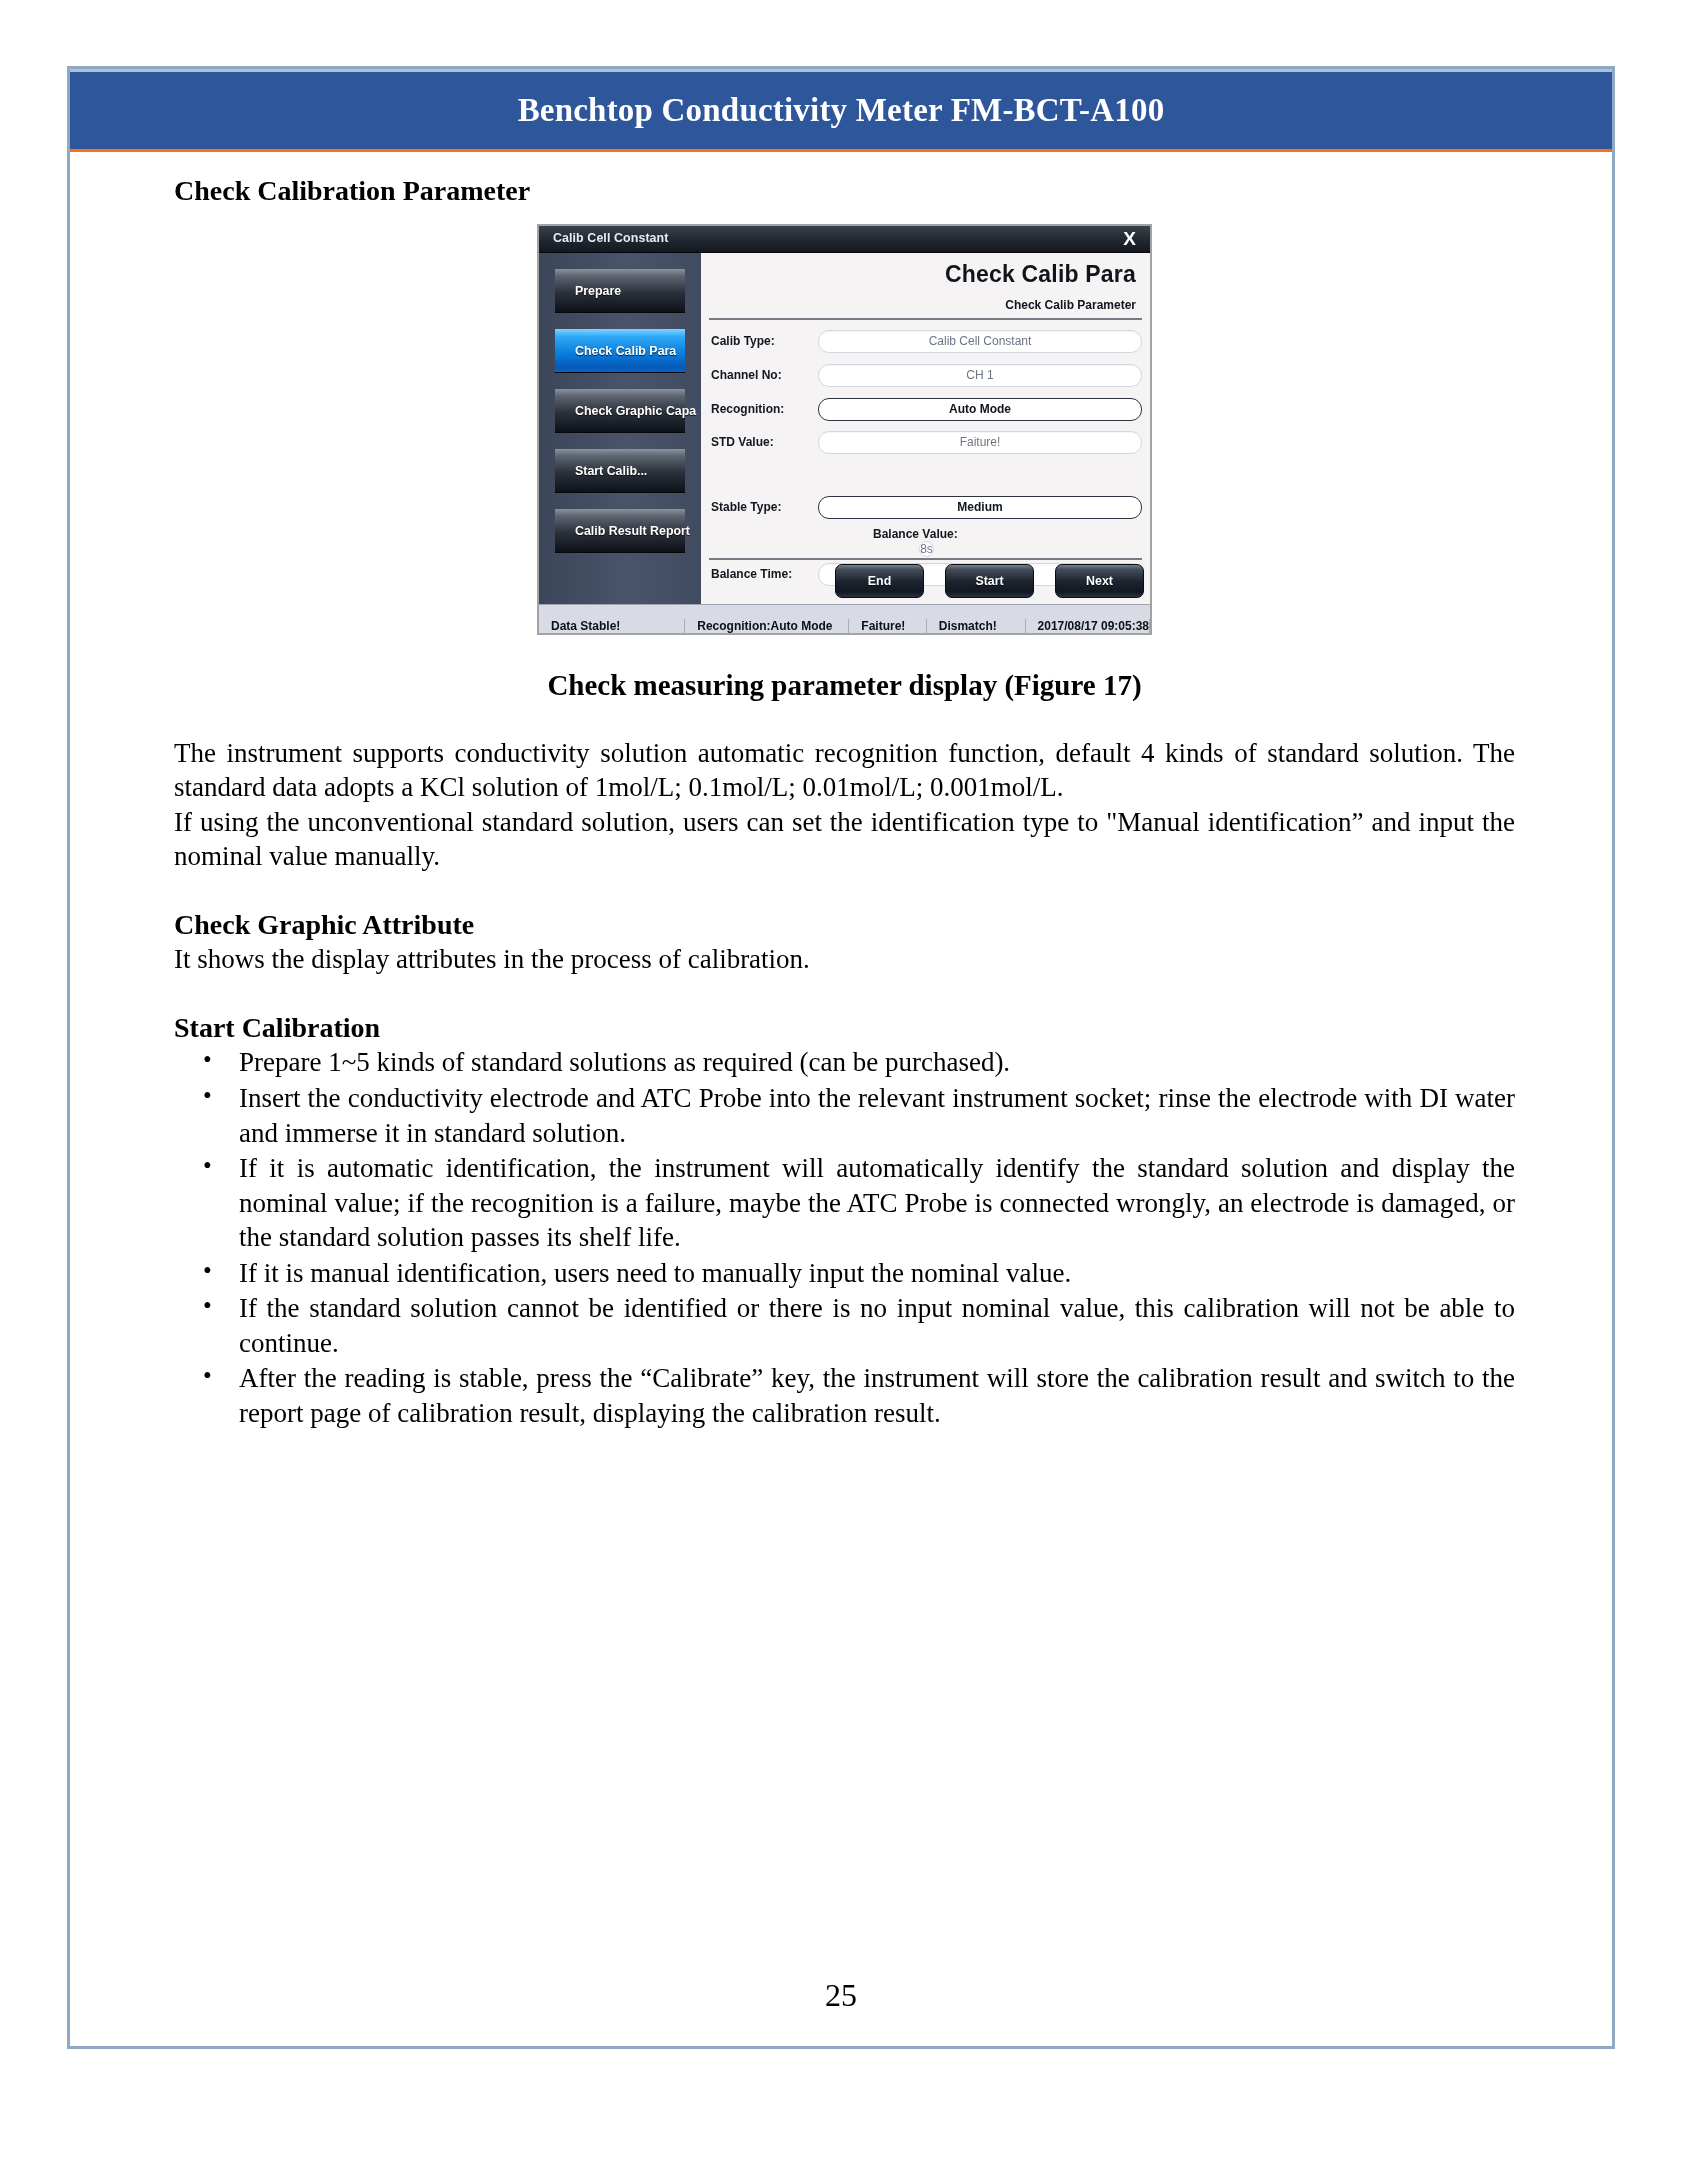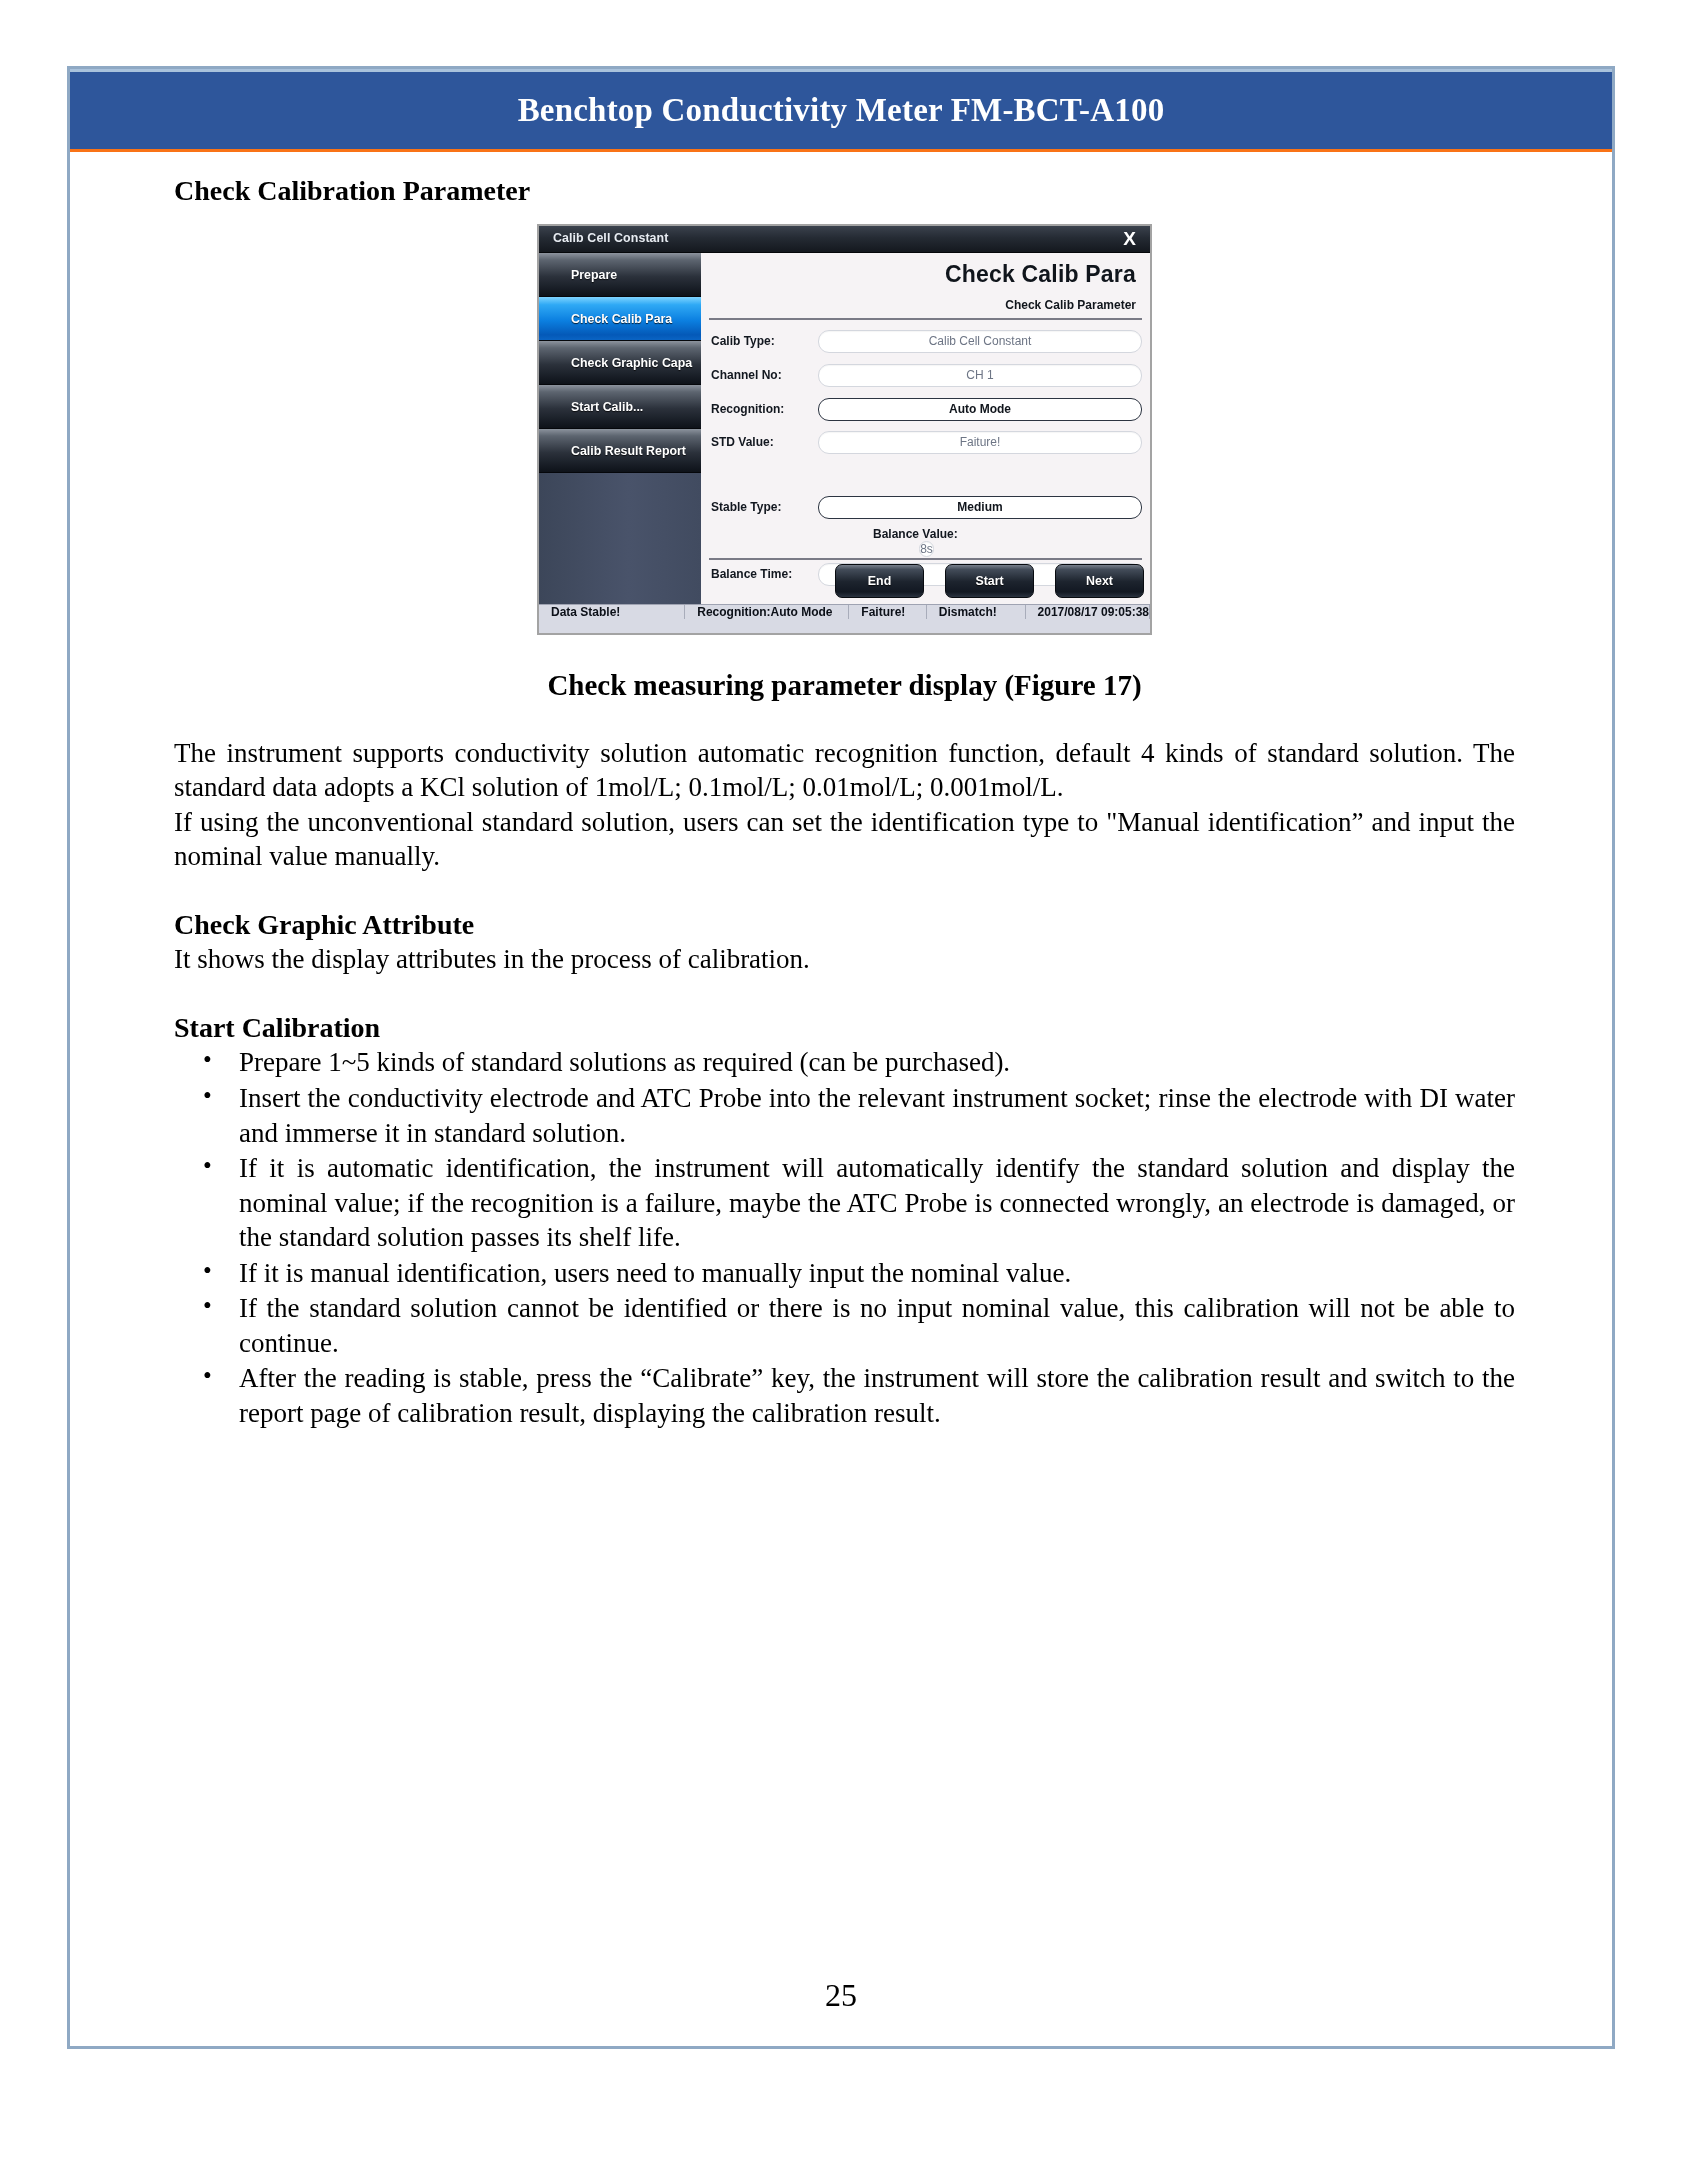--- a/index.html
+++ b/index.html
@@ -153,26 +153,25 @@
   #dev-sidebar {
     position: absolute;
     left: 0; top: 27px;
     width: 162px;
     bottom: 29px;
     background: linear-gradient(to right, #3c4659 0%, #49536a 55%, #414b60 100%);
   }
   .nav-btn {
     position: relative;
     height: 43px;
-    margin: 0;
+    margin: 16px;
     background: linear-gradient(to bottom, #8c939d 0%, #5d6570 16%, #2b313b 55%, #151a22 88%, #0e1219 100%);
     border-bottom: 1px solid #05070b;
     display: flex;
     align-items: center;
-    padding-left: 12px;
   }
   .nav-btn.active {
     background: linear-gradient(to bottom, #7fd4ff 0%, #2fa9f5 18%, #0b7fe0 55%, #0459b8 88%, #0a64c4 100%);
   }
   .nav-btn .lbl {
     color: #ffffff;
     font-size: 12.4px;
     font-weight: bold;
     padding-left: 20px;
     text-shadow: 0 1px 1px rgba(0,0,0,.75);
@@ -280,21 +279,21 @@
   }
 
   
   #dev-status {
     position: absolute;
     left: 0; right: 0; bottom: 0;
     height: 29px;
     background: #d8dae4;
     border-top: 1px solid #9fa3b2;
     display: flex;
-    align-items: flex-start;
+    align-items: flex-end;
     box-sizing: border-box;
   }
   #dev-status .cell {
     display: flex;
     align-items: center;
     font-size: 12px;
     font-weight: bold;
     color: #0c1018;
     border-right: 1px solid #a8acba;
     padding-left: 12px;

